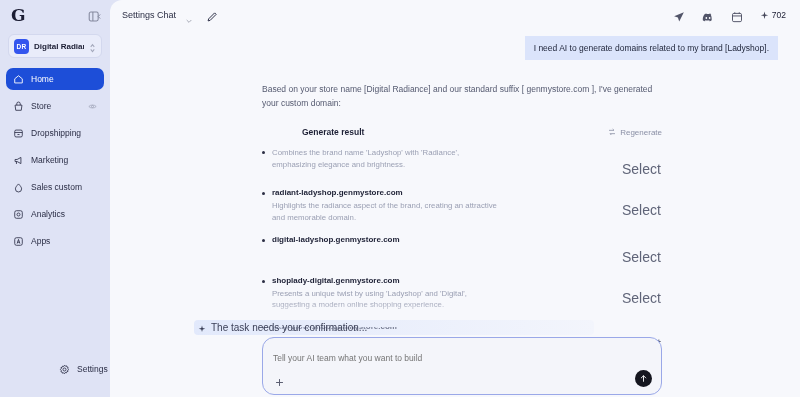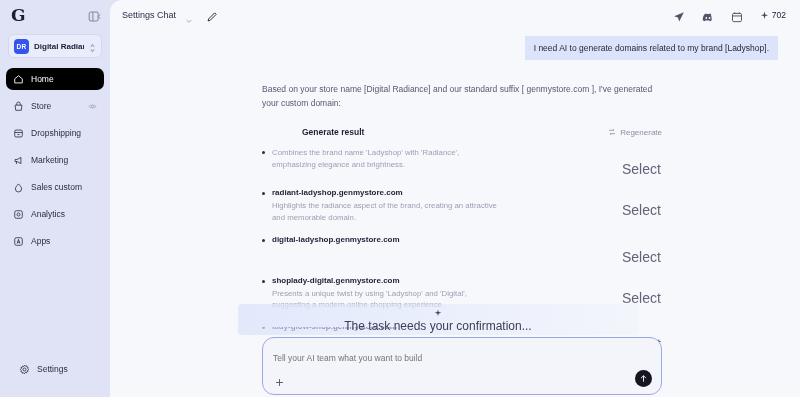--- a/index.html
+++ b/index.html
@@ -49,26 +49,26 @@
   }
   .updown { width: 7px; height: 11px; opacity: .55; flex: 0 0 7px; }
 
   .nav { margin-top: 10px; display: flex; flex-direction: column; }
   .nav-item {
     height: 22px; margin: 0 6px 5px 6px;
     display: flex; align-items: center; gap: 7px;
     padding: 0 7px; border-radius: 7px;
     font-size: 8.5px; color: #2a2d45;
   }
-  .nav-item.active { background: #000000; color: #fff; }
+  .nav-item.active { background: #1d4ed8; color: #fff; }
   .nav-item .ico { width: 11px; height: 11px; flex: 0 0 11px; display:block; }
   .nav-label { white-space: nowrap; }
   .eye-ico { margin-left: auto; width: 9px; height: 9px; opacity: .5; }
   .sb-spacer { flex: 1; }
-  .sb-bottom { padding: 0 15px 12px 6px; }
+  .sb-bottom { padding: 0 15px 12px 6px; margin-left: 40px; }
 
   
   .main {
     flex: 1; height: 397px;
     background: #f7f8fc;
     border-top-left-radius: 12px;
     position: relative; overflow: hidden;
     display: flex; flex-direction: column;
   }
   .topbar {
@@ -138,25 +138,25 @@
     background: linear-gradient(to bottom, rgba(247,248,252,0), #f7f8fc 78%);
     pointer-events: none;
   }
 
   
   .confirm-wrap {
     position: absolute; left: 0; right: 0; bottom: 62px;
     padding: 0 12px;
   }
   .confirm {
-    margin-left: 116px; width: 400px;
+    margin-left: 72px; width: 400px;
     display: flex; align-items: center; gap: 5px;
-    font-size: 12px; color: #3c4058;
+    font-size: 10px; color: #3c4058;
     background: linear-gradient(90deg, rgba(219,228,251,.75), rgba(219,228,251,.15));
-    border-radius: 4px; padding: 2px 4px; flex-direction: column;
+    border-radius: 4px; padding: 2px 4px;
   }
   .spark { width: 8px; height: 8px; }
 
   .composer-wrap {
     position: absolute; left: 0; right: 0; bottom: 0;
     padding: 0 12px 2px 12px;
   }
   .composer {
     margin-left: 140px; width: 400px; height: 58px;
     background: #f4f5fa;

